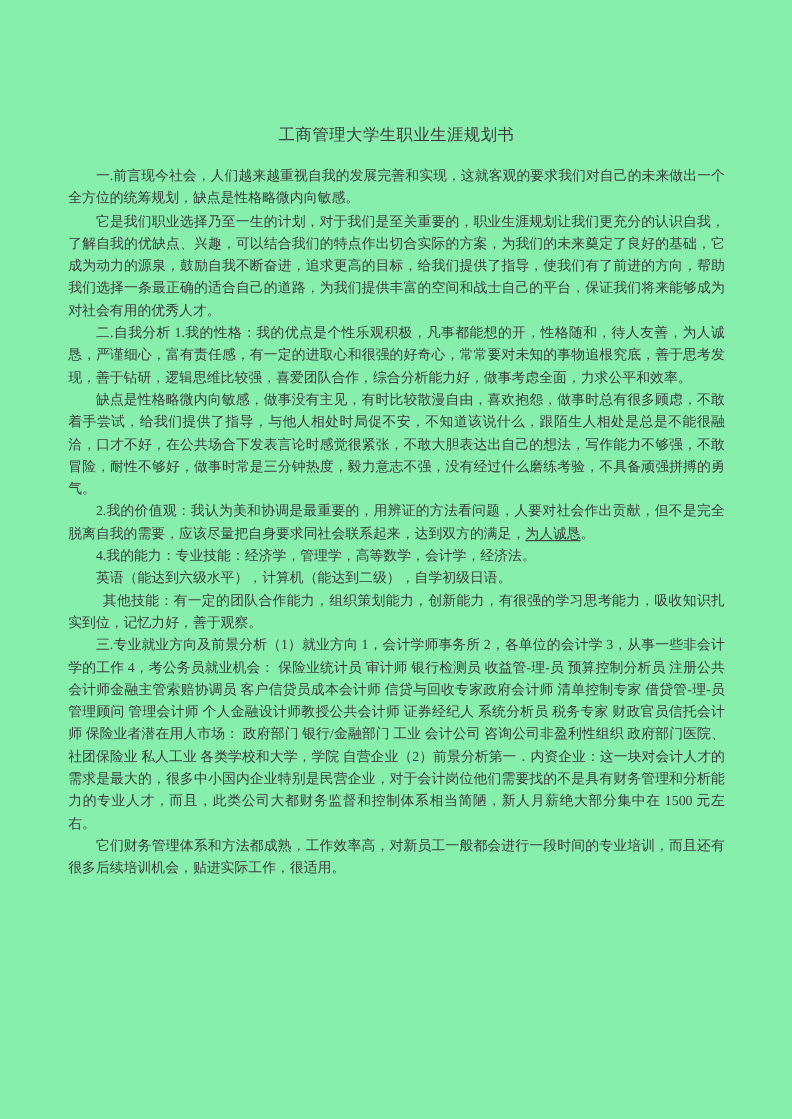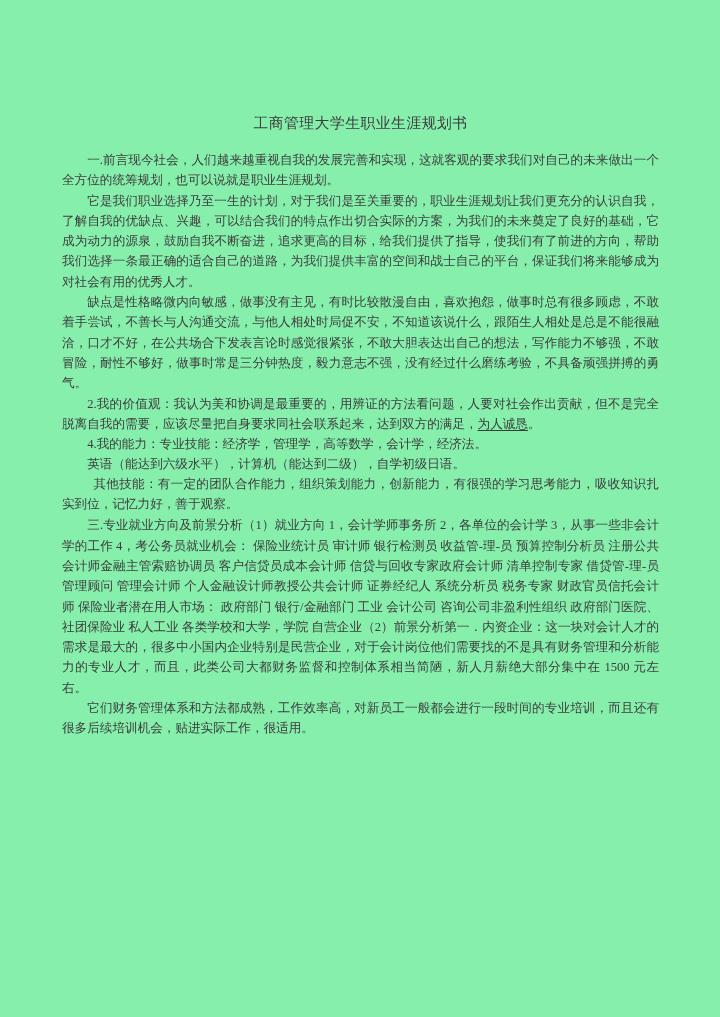--- a/index.html
+++ b/index.html
@@ -47,24 +47,25 @@
     text-underline-offset: 2px;
   }
 </style>
 </head>
 <body>
 
 <div class="page">
   <div class="content">
     <h1 class="doc-title">工商管理大学生职业生涯规划书</h1>
     <div class="doc-body">
-        <p><span>一.前言现今社会，人们越来越重视自我的发展完善和实现，这就客观的要求我们对自己的未来做出一个全方位的统筹规划，也可以说就是职业生涯规划。</span></p>
+        <p><span>一.前言现今社会，人们越来越重视自我的发展完善和实现，这就客观的要求我们对自己的未来做出一个全方位的统筹规划，缺点是性格略微内向敏感。</span></p>
         <p><span>它是我们职业选择乃至一生的计划，对于我们是至关重要的，职业生涯规划让我们更充分的认识自我，了解自我的优缺点、兴趣，可以结合我们的特点作出切合实际的方案，为我们的未来奠定了良好的基础，它成为动力的源泉，鼓励自我不断奋进，追求更高的目标，给我们提供了指导，使我们有了前进的方向，帮助我们选择一条最正确的适合自己的道路，为我们提供丰富的空间和战士自己的平台，保证我们将来能够成为对社会有用的优秀人才。</span></p>
-        <p><span>缺点是性格略微内向敏感，做事没有主见，有时比较散漫自由，喜欢抱怨，做事时总有很多顾虑，不敢着手尝试，不善长与人沟通交流，与他人相处时局促不安，不知道该说什么，跟陌生人相处是总是不能很融洽，口才不好，在公共场合下发表言论时感觉很紧张，不敢大胆表达出自己的想法，写作能力不够强，不敢冒险，耐性不够好，做事时常是三分钟热度，毅力意志不强，没有经过什么磨练考验，不具备顽强拼搏的勇气。</span></p>
+        <p><span>二.自我分析 1.我的性格：我的优点是个性乐观积极，凡事都能想的开，性格随和，待人友善，为人诚恳，严谨细心，富有责任感，有一定的进取心和很强的好奇心，常常要对未知的事物追根究底，善于思考发现，善于钻研，逻辑思维比较强，喜爱团队合作，综合分析能力好，做事考虑全面，力求公平和效率。</span></p>
+        <p><span>缺点是性格略微内向敏感，做事没有主见，有时比较散漫自由，喜欢抱怨，做事时总有很多顾虑，不敢着手尝试，给我们提供了指导，与他人相处时局促不安，不知道该说什么，跟陌生人相处是总是不能很融洽，口才不好，在公共场合下发表言论时感觉很紧张，不敢大胆表达出自己的想法，写作能力不够强，不敢冒险，耐性不够好，做事时常是三分钟热度，毅力意志不强，没有经过什么磨练考验，不具备顽强拼搏的勇气。</span></p>
         <p><span>2.我的价值观：我认为美和协调是最重要的，用辨证的方法看问题，人要对社会作出贡献，但不是完全脱离自我的需要，应该尽量把自身要求同社会联系起来，达到双方的满足，</span><span class="u">为人诚恳</span><span>。</span></p>
         <p><span>4.我的能力：专业技能：经济学，管理学，高等数学，会计学，经济法。</span></p>
         <p><span>英语（能达到六级水平），计算机（能达到二级），自学初级日语。</span></p>
-        <p style="text-indent: 2.5em; font-family: Liberation Mono, monospace;"><span>其他技能：有一定的团队合作能力，组织策划能力，创新能力，有很强的学习思考能力，吸收知识扎实到位，记忆力好，善于观察。</span></p>
+        <p style="text-indent: 2.5em;"><span>其他技能：有一定的团队合作能力，组织策划能力，创新能力，有很强的学习思考能力，吸收知识扎实到位，记忆力好，善于观察。</span></p>
         <p><span>三.专业就业方向及前景分析（1）就业方向 1，会计学师事务所 2，各单位的会计学 3，从事一些非会计学的工作 4，考公务员就业机会： 保险业统计员 审计师 银行检测员 收益管-理-员 预算控制分析员 注册公共会计师金融主管索赔协调员 客户信贷员成本会计师 信贷与回收专家政府会计师 清单控制专家 借贷管-理-员 管理顾问 管理会计师 个人金融设计师教授公共会计师 证券经纪人 系统分析员 税务专家 财政官员信托会计师 保险业者潜在用人市场： 政府部门 银行/金融部门 工业 会计公司 咨询公司非盈利性组织 政府部门医院、社团保险业 私人工业 各类学校和大学，学院 自营企业（2）前景分析第一．内资企业：这一块对会计人才的需求是最大的，很多中小国内企业特别是民营企业，对于会计岗位他们需要找的不是具有财务管理和分析能力的专业人才，而且，此类公司大都财务监督和控制体系相当简陋，新人月薪绝大部分集中在 1500 元左右。</span></p>
         <p><span>它们财务管理体系和方法都成熟，工作效率高，对新员工一般都会进行一段时间的专业培训，而且还有很多后续培训机会，贴进实际工作，很适用。</span></p>
       </div>
   </div>
 </div>
 
 </body></html>

